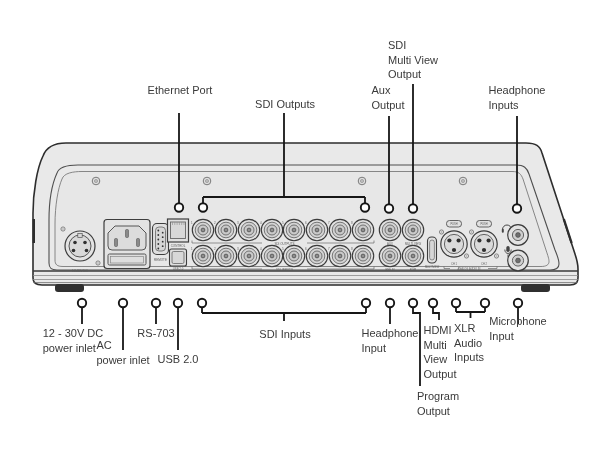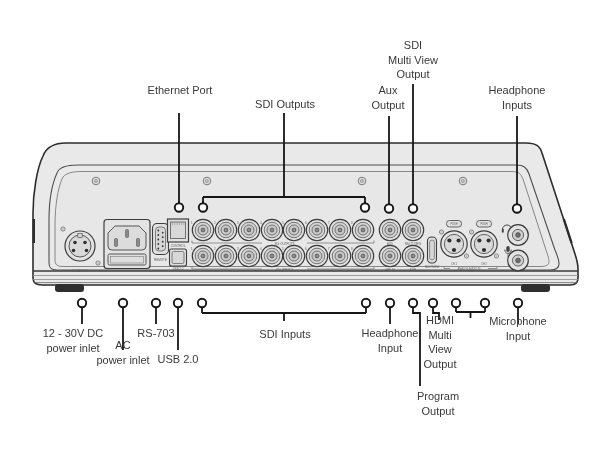--- a/index.html
+++ b/index.html
@@ -3,21 +3,21 @@
 <meta charset="utf-8">
 <style>
   html,body{margin:0;padding:0;background:#fff;}
   .stage{
     position:relative;width:600px;height:460px;background:#fff;overflow:hidden;
     font-family:"Liberation Sans",sans-serif;
   }
   .stage svg{position:absolute;left:0;top:0;}
   .callout{
     position:absolute;transform:translateX(-50%);
-    text-align:center;white-space:pre-line;
+    white-space:pre-line;
     font-size:11px;line-height:14.5px;color:#3a3a3a;
   }
   .tinytext{fill:#5a5a5a;font-family:"Liberation Sans",sans-serif;}
 </style>
 </head>
 <body>
 
 <div class="stage">
 
 <svg width="600" height="460" viewBox="0 0 600 460">
@@ -318,20 +318,23 @@
 power inlet</div>
 <div class="callout" style="left:123px;top:338px">AC
 power inlet</div>
 <div class="callout" style="left:156px;top:326px">RS-703</div>
 <div class="callout" style="left:178px;top:352px">USB 2.0</div>
 <div class="callout" style="left:285px;top:327px">SDI Inputs</div>
 <div class="callout" style="left:390px;top:326px">Headphone
 Input</div>
 <div class="callout" style="left:438px;top:389px">Program
 Output</div>
-<div class="callout" style="left:440px;top:313px">HDMI
+<div class="callout" style="left:440px;top:323px">HDMI
 Multi
 View
 Output</div>
+<div class="callout" style="left:469px;top:321px">XLR
+Audio
+Inputs</div>
 <div class="callout" style="left:518px;top:314px">Microphone
 Input</div>
 
 </div>
 
 </body></html>

